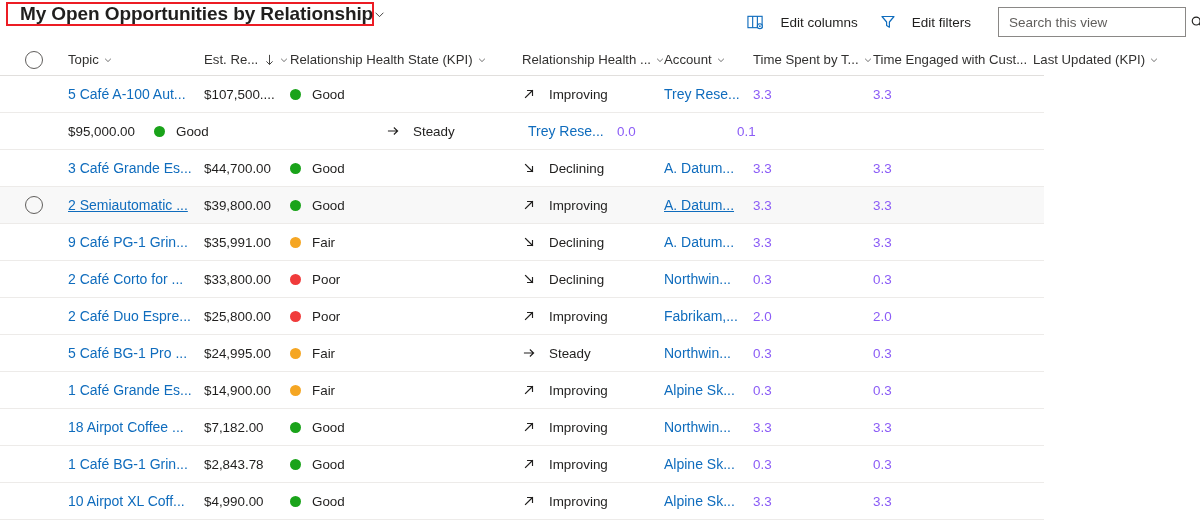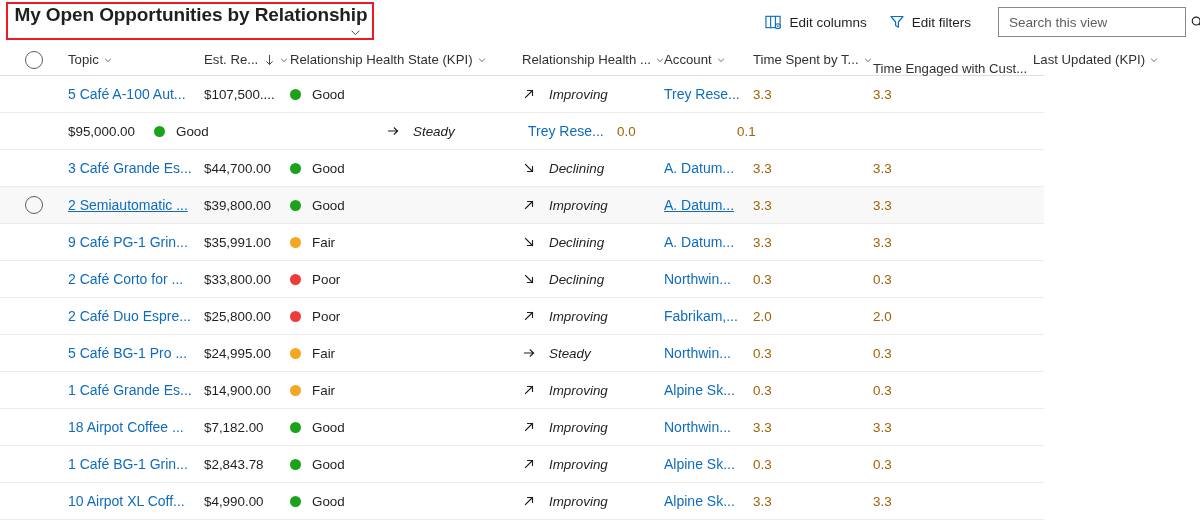--- a/index.html
+++ b/index.html
@@ -15,26 +15,25 @@
   .topbar {
     position: relative;
     height: 44px;
     display: flex;
     align-items: center;
   }
 
   .view-selector-wrap {
     position: absolute;
     left: 6px; top: 2px;
-    width: 368px; height: 38px;
+    width: 368px; height: 24px;
     border: 2px solid #ec1c24;
     display: flex;
     align-items: center;
     padding: 0 10px 0 12px;
-    flex-direction: column;
   }
   .view-title {
     font-size: 19px;
     font-weight: 600;
     color: #201f1e;
     letter-spacing: -0.1px;
     white-space: nowrap;
   }
   .view-chevron {
     margin-left: auto;
@@ -47,21 +46,21 @@
     position: absolute;
     right: 14px; top: 0;
     height: 44px;
     display: flex;
     align-items: center;
     gap: 0;
   }
   .cmd-btn {
     display: flex;
     align-items: center;
-    gap: 7px;
+    gap: 16px;
     height: 32px;
     padding: 0 11px;
     background: transparent;
     border: none;
     cursor: pointer;
     font-size: 13.5px;
     color: #201f1e;
     white-space: nowrap;
   }
   .cmd-ico { display: flex; align-items: center; color: #0f6cbd; }
@@ -111,21 +110,21 @@
   .hcell .sortarrow { color: #323130; display: flex; align-items: center; flex: none; margin-left: 2px;}
 
   
   .c-sel   { width: 68px; flex: none; display: flex; align-items: center; justify-content: center; }
   .c-topic { width: 136px; flex: none; }
   .c-est   { width: 86px;  flex: none; }
   .c-rhs   { width: 232px; flex: none; }
   .c-rht   { width: 142px; flex: none; }
   .c-acct  { width: 89px;  flex: none; }
   .c-tst   { width: 120px; flex: none; }
-  .c-tec   { width: 160px; flex: none; align-items: flex-end; }
+  .c-tec   { width: 160px; flex: none; }
   .c-lu    { width: 167px; flex: none; }
 
   .sel-circle {
     width: 18px; height: 18px;
     border: 1.4px solid #605e5c;
     border-radius: 50%;
     background: transparent;
     cursor: pointer;
   }
 
@@ -154,24 +153,24 @@
     text-decoration: none;
     font-size: 14px;
   }
   .row.hovered .link { text-decoration: underline; }
 
   .money { color: #201f1e; }
 
   .kpi { display: flex; align-items: center; gap: 11px; }
   .dot { width: 11px; height: 11px; border-radius: 50%; flex: none; }
 
-  .trend { display: flex; align-items: center; gap: 13px; font-style: italic; }
+  .trend { display: flex; align-items: center; gap: 13px; }
   .trend-ico { display: flex; align-items: center; color: #201f1e; flex: none; width: 14px; }
 
-  .num { color: #a16207; }
+  .num { color: #8b5cf6; }
 
   .row-sel-slot {
     width: 68px; flex: none;
     display: flex; align-items: center; justify-content: center;
   }
 </style>
 </head>
 <body>
 
 <div class="topbar">

